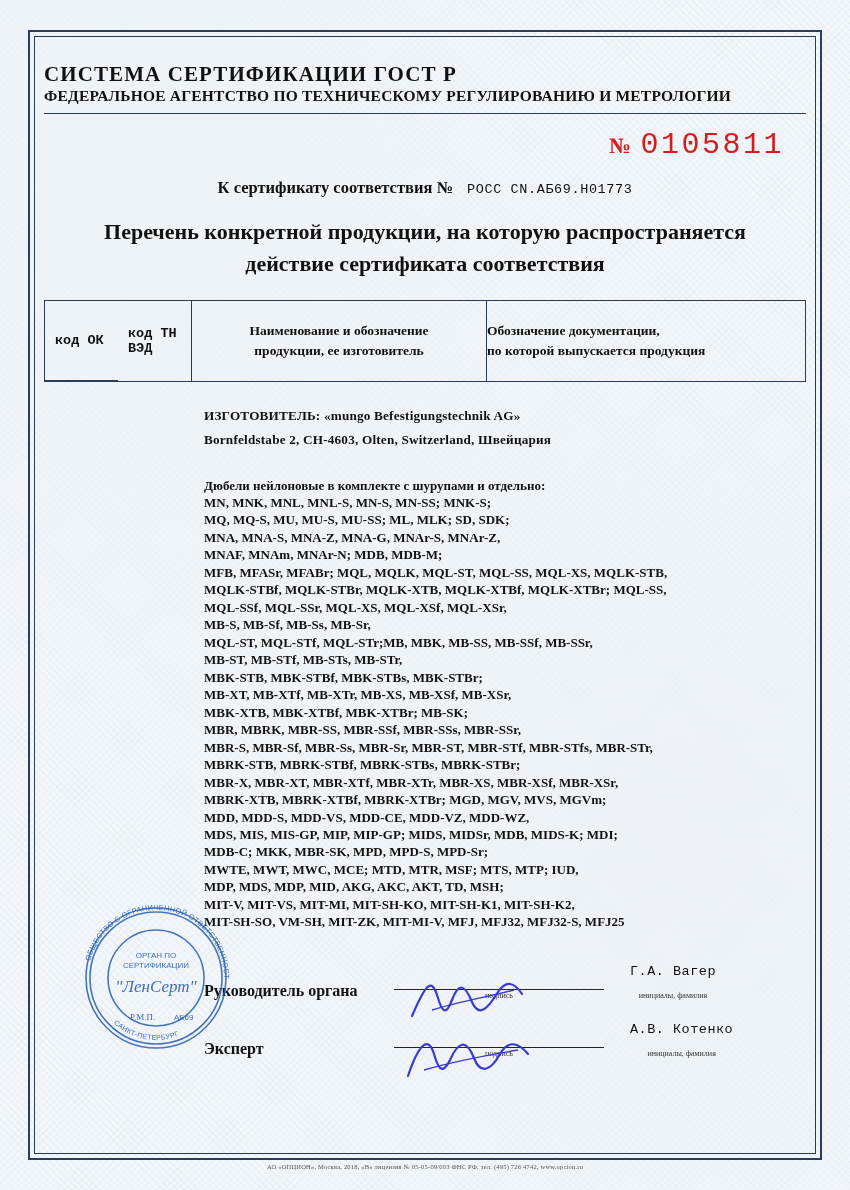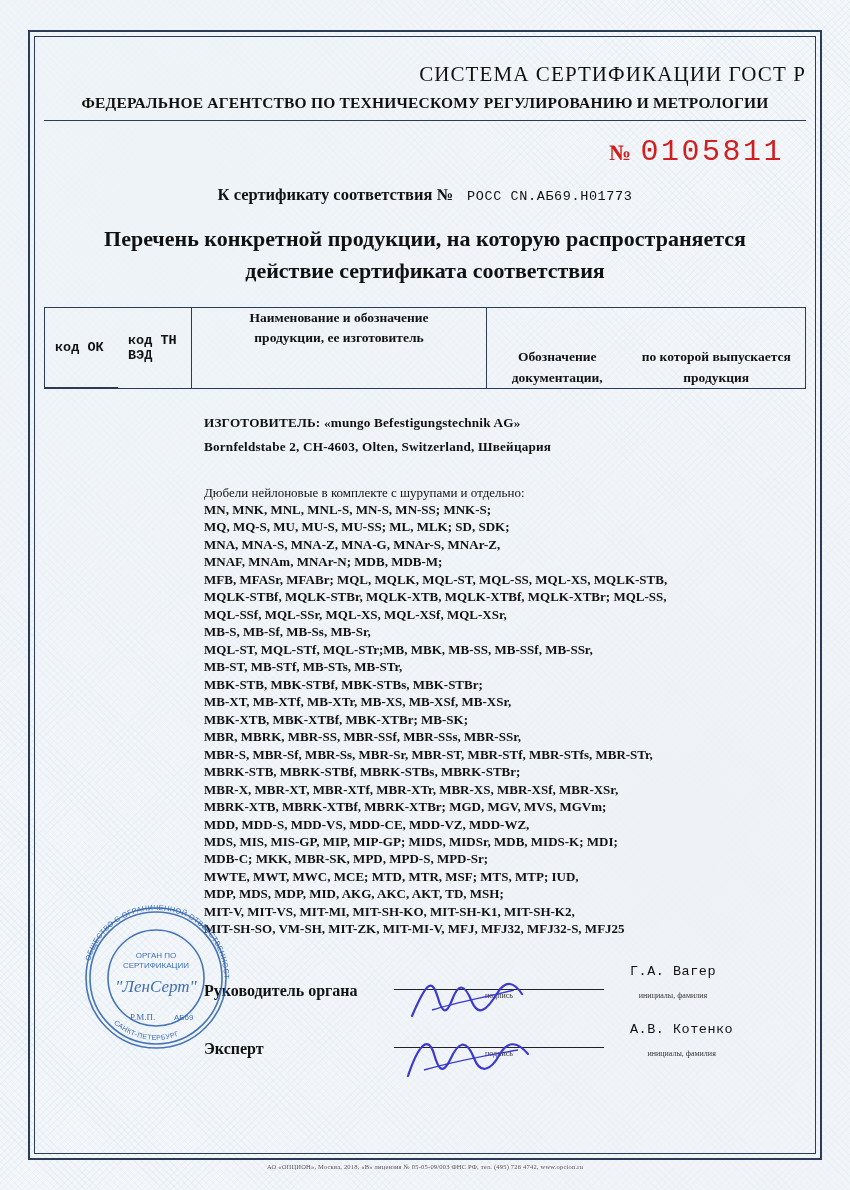--- a/index.html
+++ b/index.html
@@ -47,34 +47,32 @@
   .content {
     position: absolute;
     left: 44px;
     top: 46px;
     right: 44px;
     bottom: 46px;
   }
 
   
   .hdr-title {
-    text-align: right;
-    font-weight: normal;
+    text-align: left;
+    font-weight: bold;
     font-size: 21px;
     letter-spacing: 1.1px;
     color: #111;
     margin-top: 16px;
   }
   .hdr-sub {
-    text-align: center;
     font-weight: bold;
     font-size: 15.5px;
     letter-spacing: 0.2px;
     color: #111;
-    margin-top: 7px;
   }
   .hdr-rule {
     border-bottom: 1.6px solid #2b3c56;
     margin-top: 8px;
   }
 
   
   .num-row {
     display: flex;
     justify-content: flex-end;
@@ -153,54 +151,55 @@
     font-weight: bold;
     font-size: 13.5px;
     color: #111;
   }
   .tbl-c1-cell.top { border-bottom: 1.4px solid #2b3c56; }
   .tbl-col-2 {
     width: 294px;
     border-right: 1.4px solid #2b3c56;
     display: flex;
     flex-direction: column;
+    justify-content: center;
     align-items: center;
     text-align: center;
     font-weight: bold;
     font-size: 13.5px;
     line-height: 1.5;
     color: #111;
   }
   .tbl-col-3 {
     flex: 1;
     display: flex;
-    flex-direction: row;
+    flex-direction: column;
     justify-content: center;
-    align-items: flex-end;
+    align-items: flex-start;
     text-align: center;
     font-weight: bold;
     font-size: 13.5px;
     line-height: 1.5;
     color: #111;
   }
 
   
   .body-area {
     margin-top: 26px;
     padding-left: 160px;
   }
   .manuf-line {
     font-weight: bold;
     font-size: 13.2px;
     color: #111;
     letter-spacing: 0.2px;
   }
   .manuf-line.second { margin-top: 8px; }
   .prod-head {
-    font-weight: normal;
+    font-weight: bold;
     font-size: 13px;
     color: #111;
     margin-top: 30px;
   }
   .prod-list {
     margin-top: 0;
   }
   .prod-list div {
     font-weight: bold;
     font-size: 13px;

